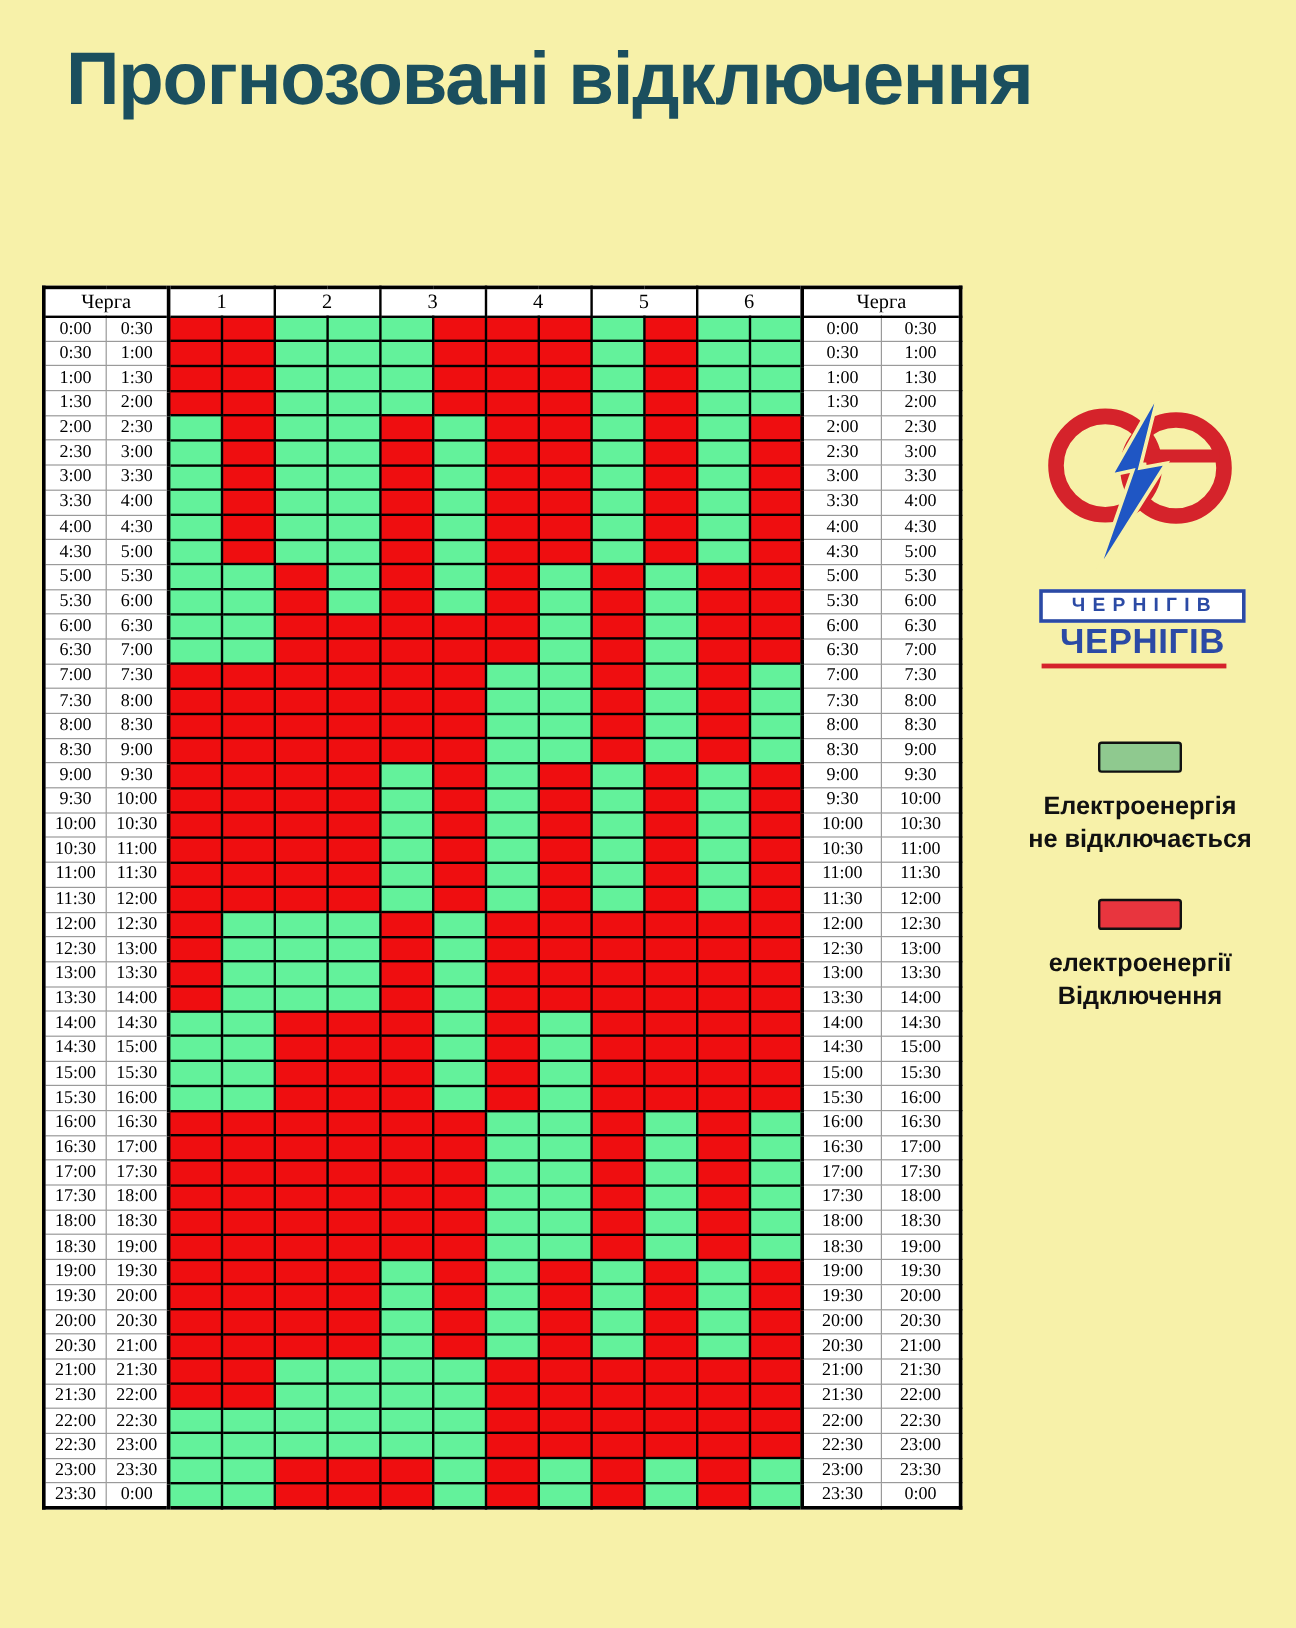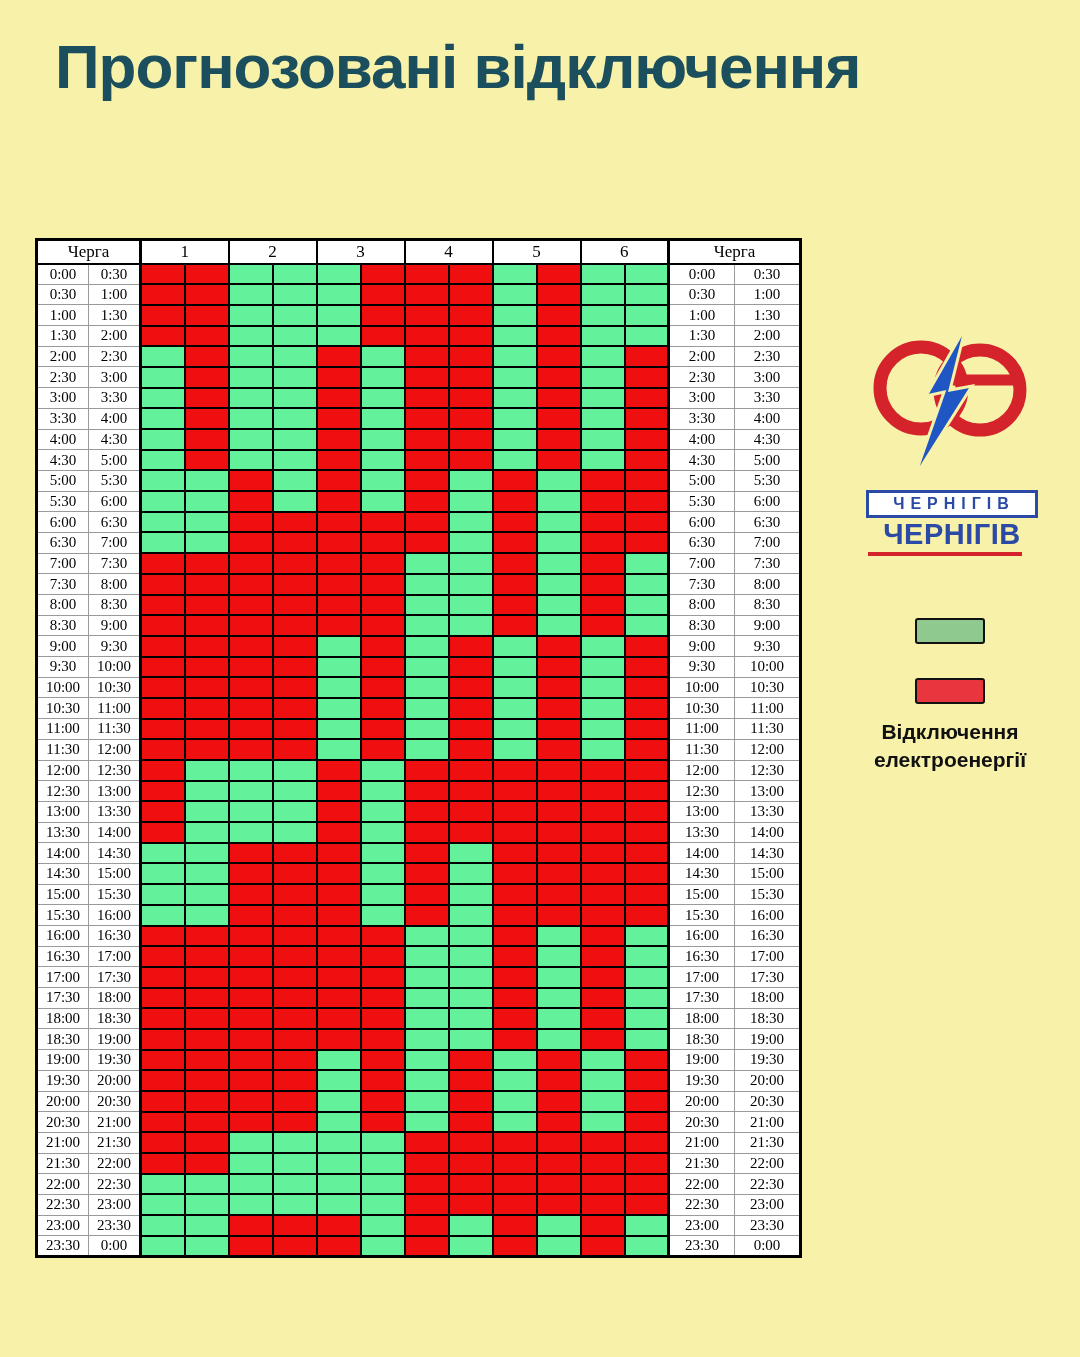--- a/index.html
+++ b/index.html
@@ -973,21 +973,25 @@
       <line x1="84" y1="54" x2="152" y2="54" stroke="#d5232b" stroke-width="11"></line>
       <polygon points="102,0 62,70 80,66 50,152 108,60 86,64" fill="#1f56c4" stroke="#f7f1a9" stroke-width="3"></polygon>
     </svg>
     <div class="logo-city">ЧЕРНІГІВ</div>
     <div class="logo-company">ЧЕРНІГІВ</div>
     <div class="logo-underline"></div>
   </div>
 
   <div class="legend">
     <div class="swatch" id="swatch-on" style="background: rgb(143, 201, 143);"></div>
+    <div class="legend-label">
+      <div>Електроенергія</div>
+      <div>не відключається</div>
+    </div>
     <div class="gap"></div>
     <div class="swatch" id="swatch-off" style="background: rgb(232, 53, 62);"></div>
     <div class="legend-label">
+      <div>електроенергії</div>
       <div>Відключення</div>
-      <div>електроенергії</div>
     </div>
   </div>
 
 </div>
 
 </body></html>

